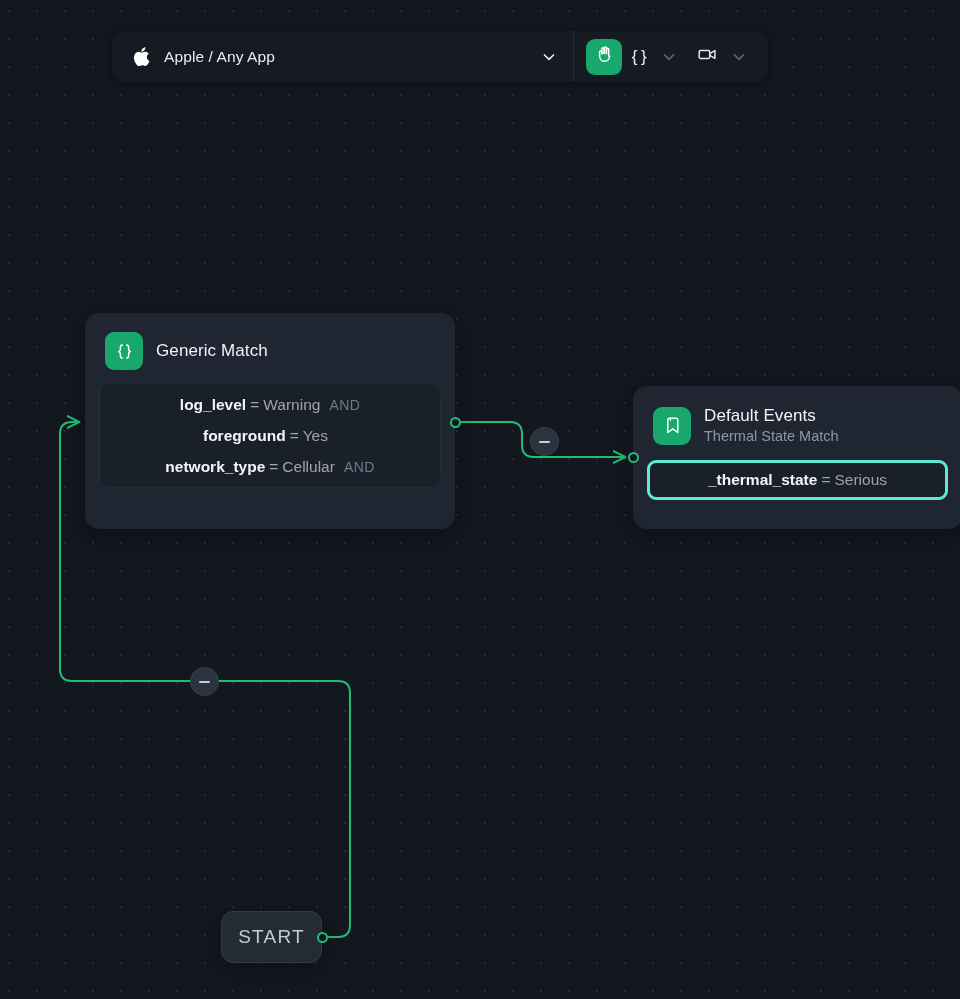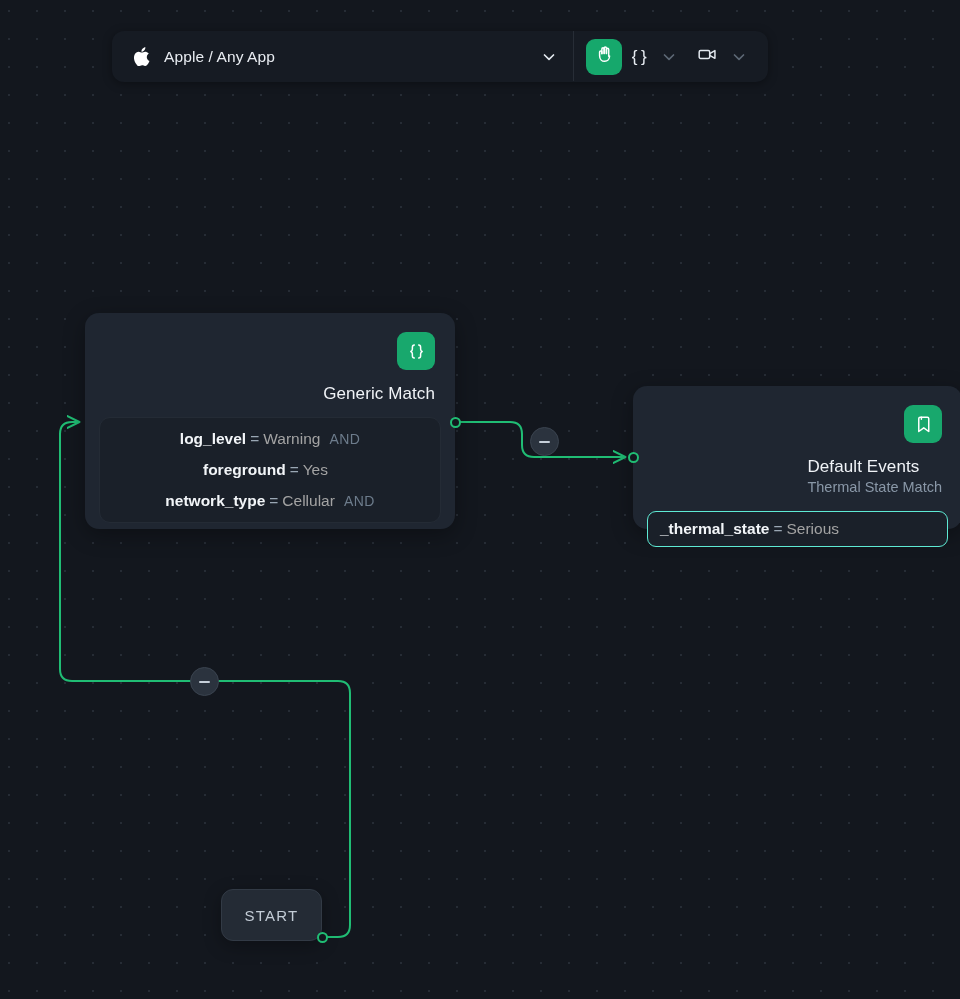--- a/index.html
+++ b/index.html
@@ -124,24 +124,23 @@
   }
 
   #node-default-events {
     left: 633px; top: 386px;
     width: 329px; height: 143px;
     padding: 14px;
   }
 
   .node-head {
     display: flex;
-    align-items: flex-end;
+    align-items: center;
     gap: 13px;
     padding: 5px 6px 0 6px;
-    flex-direction: column;
   }
   .icon-chip {
     width: 38px; height: 38px;
     border-radius: 9px;
     background: #18a86d;
     display: flex; align-items: center; justify-content: center;
     flex: 0 0 auto;
   }
   .node-titles { display: flex; flex-direction: column; justify-content: center; }
   .node-title {
@@ -174,40 +173,41 @@
     white-space: nowrap;
   }
   .cond-key { color: #f2f5f8; font-weight: bold; }
   .cond-eq  { color: #9aa7b4; margin: 0 4px; }
   .cond-val { color: #a3a3a3; margin-top: 33px; }
   .cond-join{ color: #6d7c8c; margin-left: 9px; font-size: 14px; letter-spacing:.4px;margin-top:40px; }
 
   .chip-row {
     margin-top: 14px;
     background: #1a2029;
-    border: 1px solid #5eead4;
+    border: 3px solid #5eead4;
     border-radius: 9px;
     padding: 8px 12px;
+    text-align: center;
     font-size: 15.5px;
     white-space: nowrap;
   }
 
   
   #node-start {
     position: absolute;
-    left: 221px; top: 889px;
+    left: 221px; top: 911px;
     width: 101px; height: 52px;
     border-radius: 12px;
     background: #242b35;
     border: 1px solid #323a45;
     display: flex;
     align-items: center;
     justify-content: center;
     color: #c3ccd6;
-    font-size: 15px;
+    font-size: 19px;
     letter-spacing: 1.2px;
     box-shadow: 0 5px 18px rgba(0,0,0,.30);
   }
 
   
   .handle {
     position: absolute;
     width: 11px; height: 11px;
     border-radius: 50%;
     background: #13171e;

